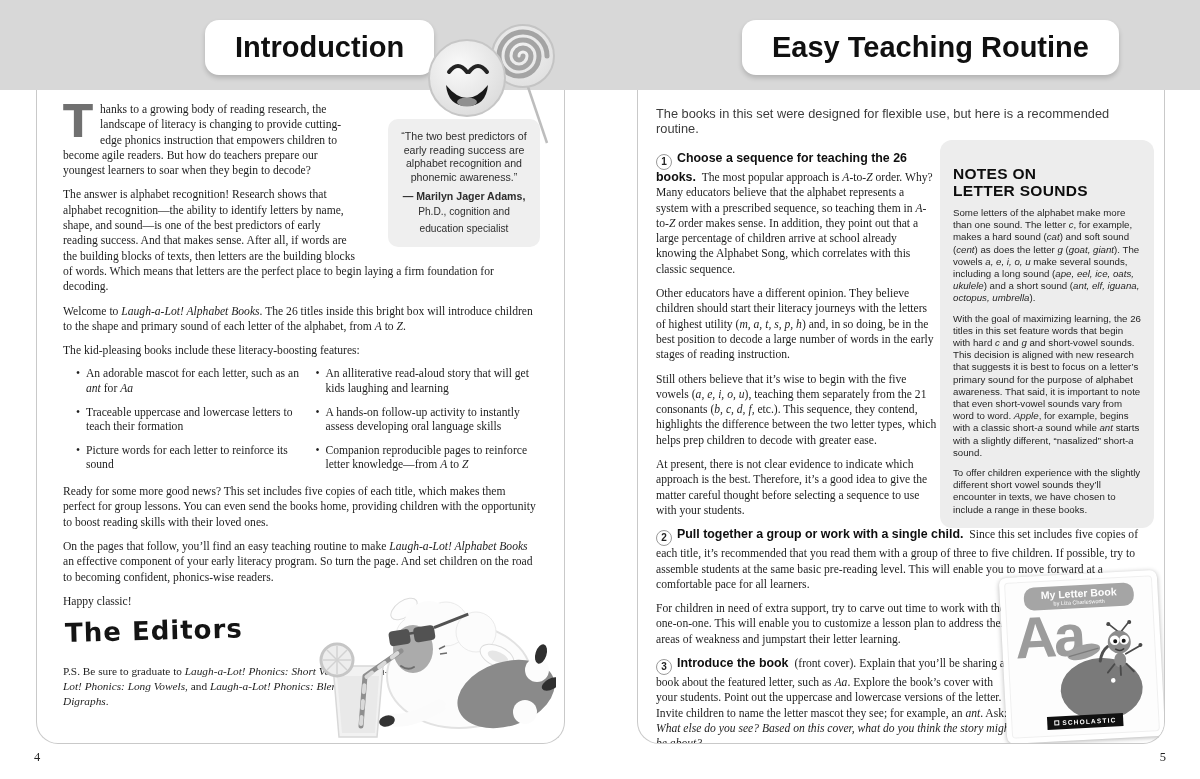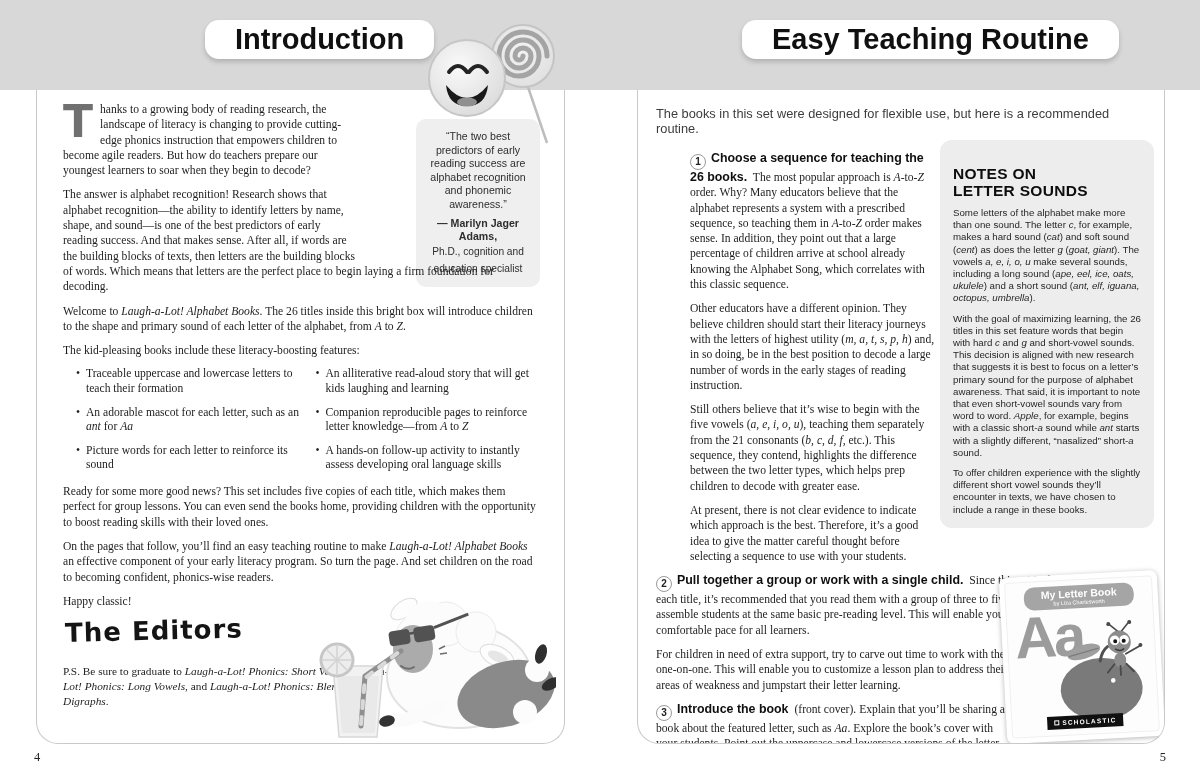--- a/index.html
+++ b/index.html
@@ -2,42 +2,42 @@
 <html><head>
 <meta charset="utf-8">
 <style>
   * { box-sizing: border-box; }
   html,body { margin:0; padding:0; }
   body { width:1200px; height:779px; position:relative; background:#ffffff; overflow:hidden;
          font-family:"Liberation Serif", serif; color:#1d1d1d; }
 
   .band { position:absolute; left:0; top:0; width:1200px; height:90px; background:#d8d8d8; }
 
-  .pill { position:absolute; top:20px; height:39px; background:#fff; border-radius:14px;
+  .pill { position:absolute; top:20px; height:55px; background:#fff; border-radius:14px;
           display:flex; align-items:center; padding:0 30px;
           font-family:"Liberation Sans", sans-serif; font-weight:bold; font-size:29px; color:#101010;
           box-shadow:0 3px 5px rgba(0,0,0,0.18); z-index:4; }
   .pill-left { left:205px; }
   .pill-right { left:742px; }
 
   .page { position:absolute; top:90px; height:654px; background:#fff;
           border:1px solid #c9c9c9; border-top:none; border-radius:0 0 22px 22px;
           overflow:hidden; }
   .page-left { left:36px; width:529px; }
   .page-right { left:637px; width:528px; }
 
   .content { padding:12px 24px 0 26px; position:relative; }
   .content-r { padding:10px 18px 0 18px; position:relative; }
 
   .body-p { font-size:11.6px; line-height:15.3px; margin:0 0 9px; }
   .dropcap { float:left; font-family:"DejaVu Sans", sans-serif; font-weight:800; font-size:44px;
              line-height:34px; color:#707070; margin:3px 7px 0 0; }
 
   .bubble-spacer { float:right; width:184px; height:152px; }
-  .quote-bubble { background:#efefef; border-radius:10px; padding:11px 9px 10px; width:124px;
+  .quote-bubble { background:#efefef; border-radius:10px; padding:11px 9px 10px; width:152px;
                   margin:17px 0 0 auto; text-align:center;
                   font-family:"Liberation Sans", sans-serif; color:#2e2e2e; }
   .quote-bubble .q  { font-size:10.6px; line-height:13.5px; margin:0 0 6px; }
   .quote-bubble .qa { font-size:10.6px; font-weight:bold; margin:0; line-height:13px; }
   .quote-bubble .qr { font-size:10.2px; margin:0; line-height:17px; }
 
   .features { display:flex; margin:2px 0 2px 12px; }
   .features ul { list-style:none; margin:0; padding:0; width:226px; }
   .features ul:first-child { margin-right:14px; }
   .features li { position:relative; padding-left:11px; margin-bottom:9px;
@@ -54,21 +54,21 @@
 
   .intro-sans { font-family:"Liberation Sans", sans-serif; font-size:12.8px; color:#3c3c3c;
                 margin:6px 0 15px; }
   .step-p { font-size:11.6px; line-height:15.3px; margin:0 0 9px; }
   .badge { display:inline-block; width:16px; height:16px; line-height:14px; text-align:center;
            border:1.4px solid #9a9a9a; border-radius:50%;
            font-family:"Liberation Sans", sans-serif; font-weight:bold; font-size:10px; color:#222;
            margin-right:5px; vertical-align:-3px; background:#fff; }
   .shead { font-family:"Liberation Sans", sans-serif; font-weight:bold; font-size:12.4px;
            color:#0f0f0f; margin-right:3px; }
-  .col-narrow { margin-right:208px;margin-left:34px; }
+  .col-narrow { margin-right:208px; }
   .narrow2 { margin-right:122px; }
   .narrow3 { margin-right:132px; }
 
   .notes { position:absolute; top:50px; right:10px; width:214px; background:#ededed;
            border-radius:12px; padding:13px 13px 4px;
            font-family:"Liberation Sans", sans-serif; color:#262626; }
   .notes h3 { margin:12px 0 8px; font-size:15.5px; line-height:17px; letter-spacing:0.3px; color:#0d0d0d;
               font-family:"Liberation Sans", sans-serif; }
   .notes p { font-size:9.7px; line-height:12.2px; margin:0 0 8px; }
 
@@ -132,28 +132,28 @@
         <p class="qa">— Marilyn Jager Adams,</p>
         <p class="qr">Ph.D., cognition and education specialist</p>
       </div>
     </div>
     <p class="body-p"><span class="dropcap">T</span><span>hanks to a growing body of reading research, the landscape of literacy is changing to provide cutting-edge phonics instruction that empowers children to become agile readers. But how do teachers prepare our youngest learners to soar when they begin to decode?</span></p>
     <p class="body-p">The answer is alphabet recognition! Research shows that alphabet recognition—the ability to identify letters by name, shape, and sound—is one of the best predictors of early reading success. And that makes sense. After all, if words are the building blocks of texts, then letters are the building blocks of words. Which means that letters are the perfect place to begin laying a firm foundation for decoding.</p>
     <p class="body-p">Welcome to <i>Laugh-a-Lot! Alphabet Books</i>. The 26 titles inside this bright box will introduce children to the shape and primary sound of each letter of the alphabet, from <i>A</i> to <i>Z</i>.</p>
     <p class="body-p">The kid-pleasing books include these literacy-boosting features:</p>
     <div class="features">
       <ul>
+        <li>An adorable mascot for each letter, such as an <i>ant</i> for <i>Aa</i></li>
         <li>Traceable uppercase and lowercase letters to teach their formation</li>
-        <li>An adorable mascot for each letter, such as an <i>ant</i> for <i>Aa</i></li>
         <li>Picture words for each letter to reinforce its sound</li>
       </ul>
       <ul>
         <li>An alliterative read-aloud story that will get kids laughing and learning</li>
+        <li>A hands-on follow-up activity to instantly assess developing oral language skills</li>
         <li>Companion reproducible pages to reinforce letter knowledge—from <i>A</i> to <i>Z</i></li>
-        <li>A hands-on follow-up activity to instantly assess developing oral language skills</li>
       </ul>
     </div>
     <p class="body-p">Ready for some more good news? This set includes five copies of each title, which makes them perfect for group lessons. You can even send the books home, providing children with the opportunity to boost reading skills with their loved ones.</p>
     <p class="body-p">On the pages that follow, you’ll find an easy teaching routine to make <i>Laugh-a-Lot! Alphabet Books</i> an effective component of your early literacy program. So turn the page. And set children on the road to becoming confident, phonics-wise readers.</p>
     <p class="body-p">Happy classic!</p>
     <div class="signature">The Editors</div>
     <p class="ps">P.S. Be sure to graduate to <i>Laugh-a-Lot! Phonics: Short Vowels</i>, <i>Laugh-a-Lot! Phonics: Long Vowels</i>, and <i>Laugh-a-Lot! Phonics: Blends &amp; Digraphs</i>.</p>
   </div>
 
   <svg class="sheep-art" width="255" height="185" viewBox="0 0 255 185">

